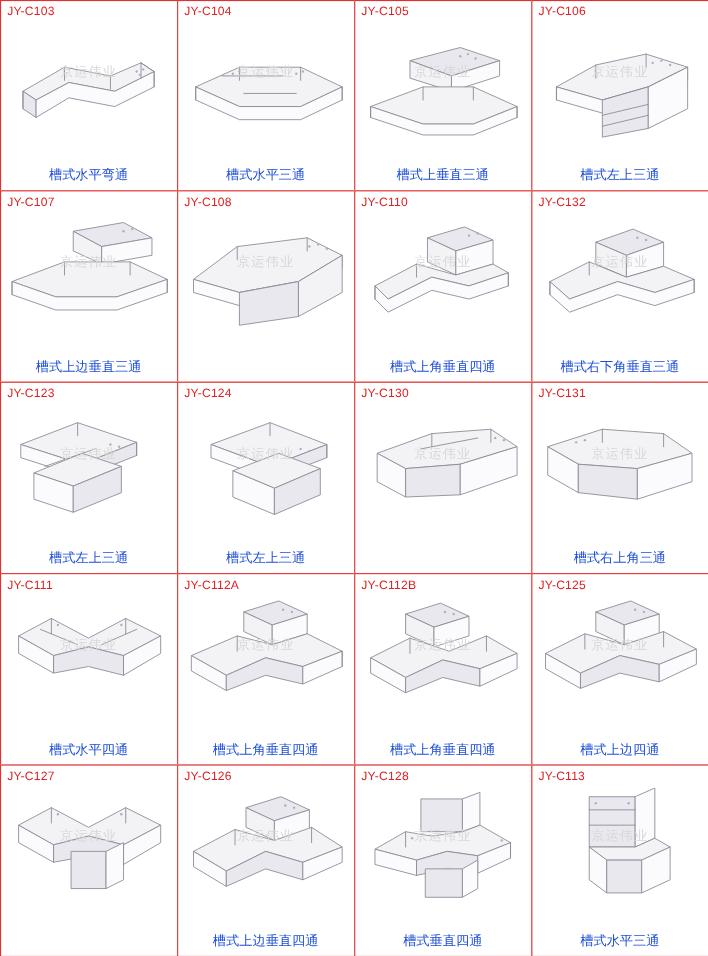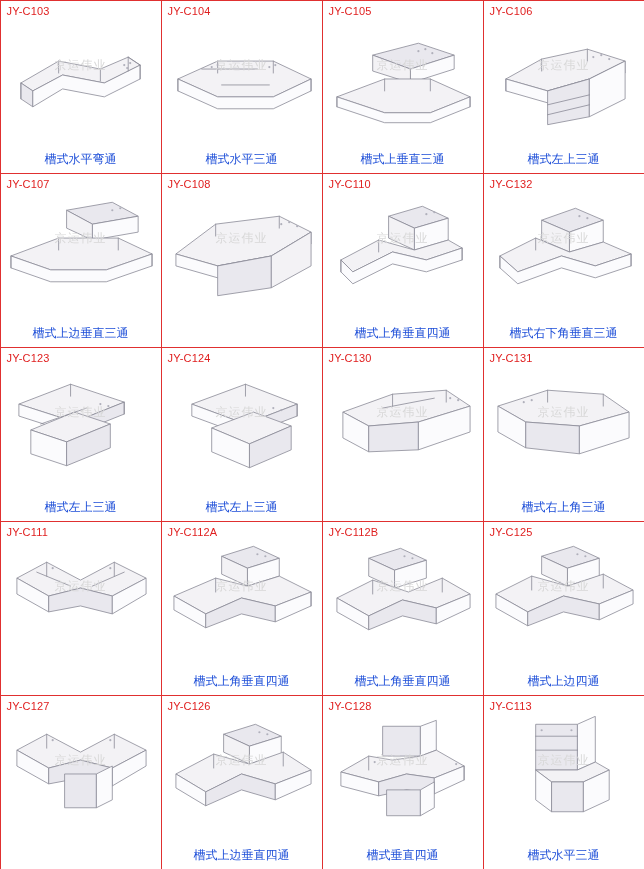--- a/index.html
+++ b/index.html
@@ -333,20 +333,21 @@
         <polygon class="fl3" points="16,36 48,54 48,70 16,52"></polygon>
         <polygon class="fl2" points="48,54 80,46 112,54 112,72 80,64 48,70"></polygon>
         <polygon class="fl3" points="112,54 146,36 146,52 112,72"></polygon>
         <path class="ln" d="M46,20 L46,34 M114,20 L114,34"></path>
         <path class="ln" d="M36,30 L70,44 M124,30 L92,44"></path>
         <circle class="dot" cx="52" cy="26" r="1.1"></circle>
         <circle class="dot" cx="110" cy="26" r="1.1"></circle>
       </svg>
     </div>
     <div class="wm">京运伟业</div>
+    <div class="caption">槽式水平四通</div>
   </div>
 
   <div class="cell">
     <div class="code">JY-C112A</div>
     <div class="art">
       <svg viewBox="0 0 161 110" preserveAspectRatio="xMidYMid meet">
         <polygon class="fl2" points="60,14 92,4 118,16 86,26"></polygon>
         <polygon class="fl" points="60,14 86,26 86,44 60,32"></polygon>
         <polygon class="fl3" points="86,26 118,16 118,34 86,44"></polygon>
         <polygon class="fl" points="12,54 54,36 86,44 118,34 150,50 114,64 80,56 44,72"></polygon>

